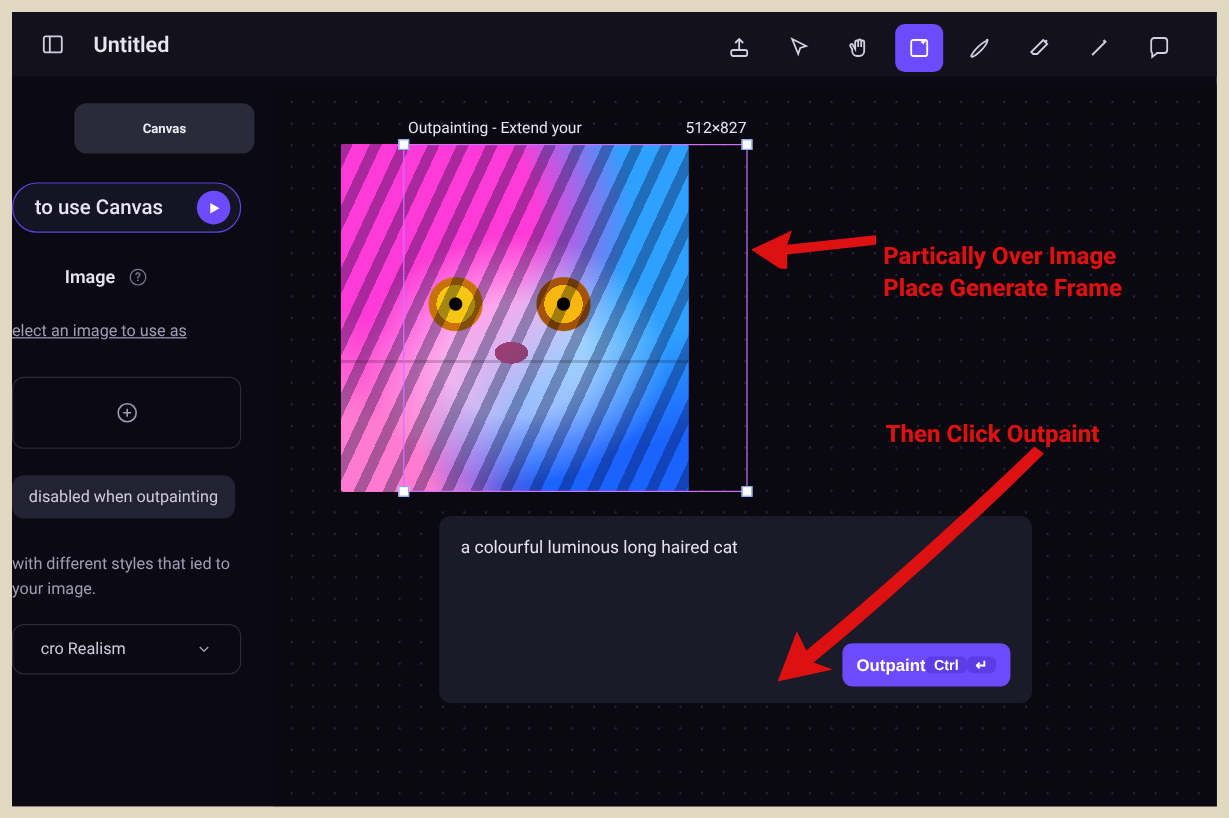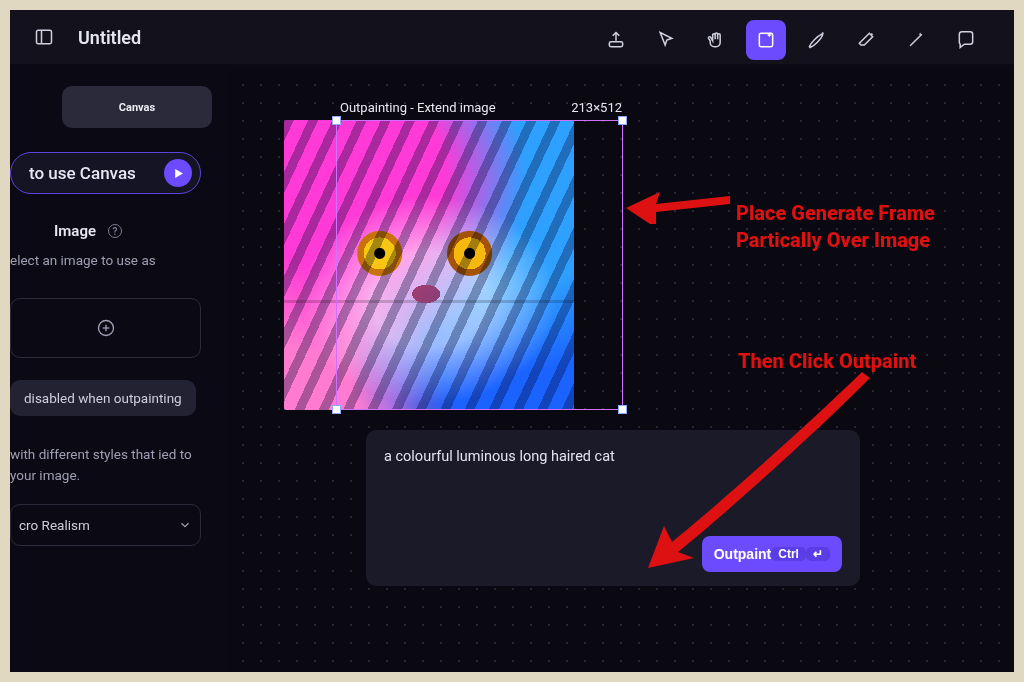--- a/index.html
+++ b/index.html
@@ -16,26 +16,26 @@
   .tool-btn svg { width: 20px; height: 20px; stroke: currentColor; fill: none; stroke-width: 1.8; }
 
   
   .sidebar { position: absolute; left: 0; top: 70px; width: 205px; color: #cfccdc; font-size: 13.5px; padding: 0 14px 0 0; }
   .tab-canvas { margin: 6px 0 0 52px; width: 150px; height: 42px; background: #2b2a3a; border-radius: 10px; display:flex; align-items:center; justify-content:center; font-weight:700; font-size:11px; color:#ececf4; }
   .how-btn { margin: 24px 0 0 0; height: 42px; border: 1.5px solid #5c44dd; border-radius: 22px; display:flex; align-items:center; justify-content:space-between; padding: 0 8px 0 18px; color:#e8e6f2; font-size:17px; font-weight:500; background:#151425; }
   .how-btn .play { width:28px; height:28px; border-radius:50%; background:#6c4bff; display:flex; align-items:center; justify-content:center; }
   .how-btn .play svg { width:11px; height:11px; fill:#fff; }
   .sec-head { margin-top: 28px; display:flex; align-items:center; gap:12px; font-size:15px; font-weight:600; color:#e6e6f0;padding-left:44px; }
   .sec-head .info { width:14px; height:14px; border:1.3px solid #7c7c92; border-radius:50%; display:flex; align-items:center; justify-content:center; font-size:10px; color:#7c7c92; }
-  .sec-sub { margin-top: 10px; color:#9f9eb4; line-height:1.5; }
+  .sec-sub { margin-top: 26px; color:#9f9eb4; line-height:1.5;text-decoration:underline; }
   .add-box { margin-top: 28px; height: 60px; border:1px solid #2b2a3a; border-radius:10px; display:flex; align-items:center; justify-content:center; color:#9f9eb4; }
   .add-box svg { width:20px; height:20px; stroke:#9f9eb4; fill:none; stroke-width:1.6; }
   .chip { margin-top: 22px; background:#232233; border-radius:10px; padding:10px 14px; color:#cfccdc; display:inline-block; }
   .style-text { margin-top: 28px; color:#9f9eb4; line-height:1.55; }
-  .select { margin-top: 18px; height:42px; border:1px solid #2b2a3a; border-radius:10px; display:flex; align-items:center; justify-content:space-between; padding:0 8px; color:#cfccdc; }
+  .select { margin-top: 18px; height:42px; border:1px solid #2b2a3a; border-radius:10px; display:flex; align-items:center; justify-content:space-between; padding:0 23px; color:#cfccdc; }
   .select svg { width:14px; height:14px; stroke:#9f9eb4; fill:none; stroke-width:2; }
 
   
   .canvas-area { position: absolute; left: 218px; top: 60px; right: 0; bottom: 0; background:#0a0912; }
   .dots { position:absolute; inset:0; background-image: radial-gradient(circle, #28283a 1px, transparent 1px); background-size: 18px 18px; background-position: 6px 6px; }
 
   
   .cat { position:absolute; left:56px; top:50px; width:290px; height:290px; border-radius:2px; overflow:hidden; background:#000; }
   .cat-art { position:absolute; inset:0;
     background:
@@ -171,22 +171,22 @@
       <svg viewBox="0 0 24 24">
           <path d="M6 9l6 6 6-6"></path>
         </svg>
     </div>
   </div>
 
   <div class="canvas-area">
     <div class="dots"></div>
 
     <div class="frame-labels">
-      <span>Outpainting - Extend image</span>
-      <span>213×512</span>
+      <span>Outpainting - Extend your</span>
+      <span>512×827</span>
     </div>
 
     <div class="cat">
         <div class="cat-art"></div>
       </div>
 
     <div class="gen-frame">
       <div class="h tl"></div>
       <div class="h tr"></div>
       <div class="h bl"></div>
@@ -201,22 +201,22 @@
           <span class="kbd">Ctrl</span>
           <span class="kbd">↵</span>
         </button>
       </div>
     </div>
 
     <svg class="arrow arrow1" viewBox="0 0 104 46">
       <path d="M104 18 L30 26 L34 14 L0 30 L30 50 L30 34 L104 26 Z"></path>
     </svg>
     <div class="annot" style="left:508px; top:130px;">
+      <div>Partically Over Image</div>
       <div>Place Generate Frame</div>
-      <div>Partically Over Image</div>
     </div>
 
     <svg class="arrow arrow2" viewBox="0 0 230 200">
       <path d="M222 8 C160 70 70 150 30 182 L46 188 L0 198 L16 156 L24 172 C66 138 152 62 214 2 Z"></path>
     </svg>
     <div class="annot" style="left:510px; top:278px;">Then Click Outpaint</div>
   </div>
 
 </div>
 

